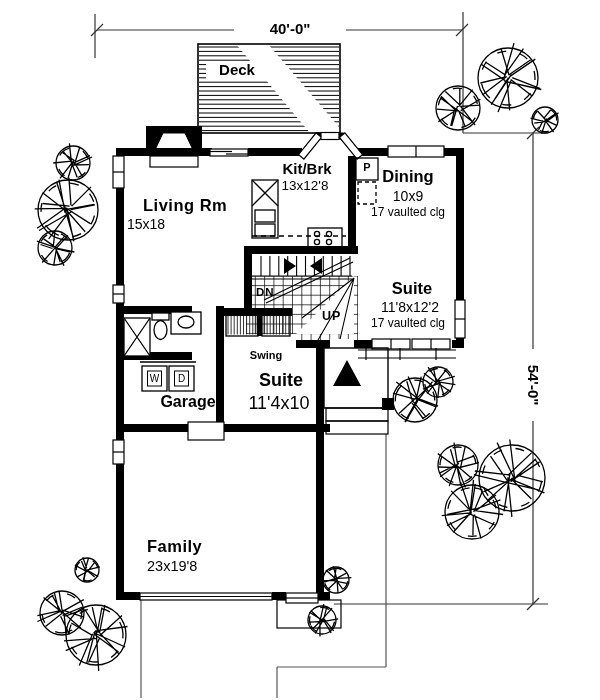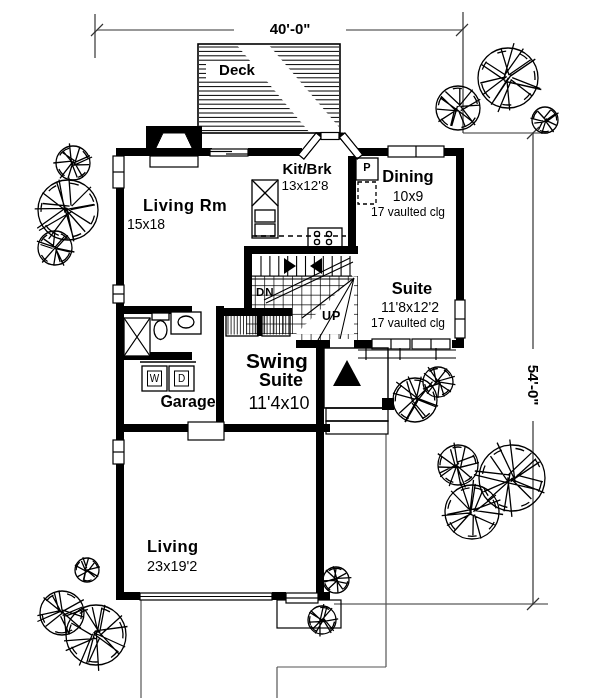--- a/index.html
+++ b/index.html
@@ -404,24 +404,24 @@
 <div class="lbl ctr" style="left:352px;top:206px;width:112px;font-size:12px;">17 vaulted clg</div>
 
 <div class="lbl ctr name" style="left:368px;top:279px;width:88px;font-size:16.5px;">Suite</div>
 <div class="lbl ctr" style="left:358px;top:300px;width:104px;font-size:14px;">11'8x12'2</div>
 <div class="lbl ctr" style="left:352px;top:317px;width:112px;font-size:12px;">17 vaulted clg</div>
 
 <div class="lbl" style="left:256px;top:286px;font-size:11.5px;font-weight:600;letter-spacing:1px;">DN</div>
 <div class="lbl" style="left:322px;top:310px;font-size:12.5px;font-weight:600;letter-spacing:1px;">UP</div>
 <div class="lbl ctr" style="left:357px;top:161px;width:20px;font-size:11px;font-weight:600;">P</div>
 
-<div class="lbl ctr name" style="left:234px;top:349px;width:86px;font-size:21px;">Swing</div>
+<div class="lbl ctr name" style="left:223px;top:349px;width:86px;font-size:11px;">Swing</div>
 <div class="lbl ctr name" style="left:238px;top:371px;width:86px;font-size:18px;">Suite</div>
 <div class="lbl ctr" style="left:234px;top:394px;width:90px;font-size:18px;">11'4x10</div>
 
 <div class="lbl ctr" style="left:142px;top:373px;width:25px;font-size:10px;">W</div>
 <div class="lbl ctr" style="left:169px;top:373px;width:25px;font-size:10px;">D</div>
 <div class="lbl ctr name" style="left:150px;top:393px;width:76px;font-size:16px;">Garage</div>
 
-<div class="lbl name" style="left:147px;top:537px;font-size:16.5px;letter-spacing:.5px;">Living</div>
-<div class="lbl" style="left:147px;top:559px;font-size:14.5px;">23x19'2</div>
+<div class="lbl name" style="left:147px;top:537px;font-size:16.5px;letter-spacing:.5px;">Family</div>
+<div class="lbl" style="left:147px;top:559px;font-size:14.5px;">23x19'8</div>
 
 </div>
 
 </body></html>

